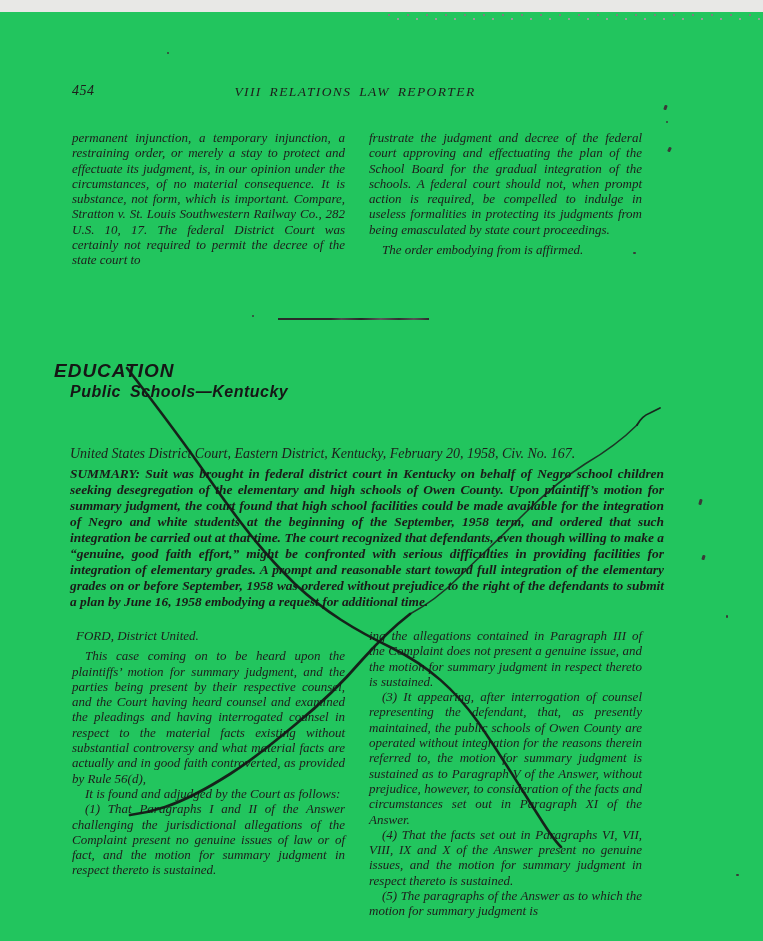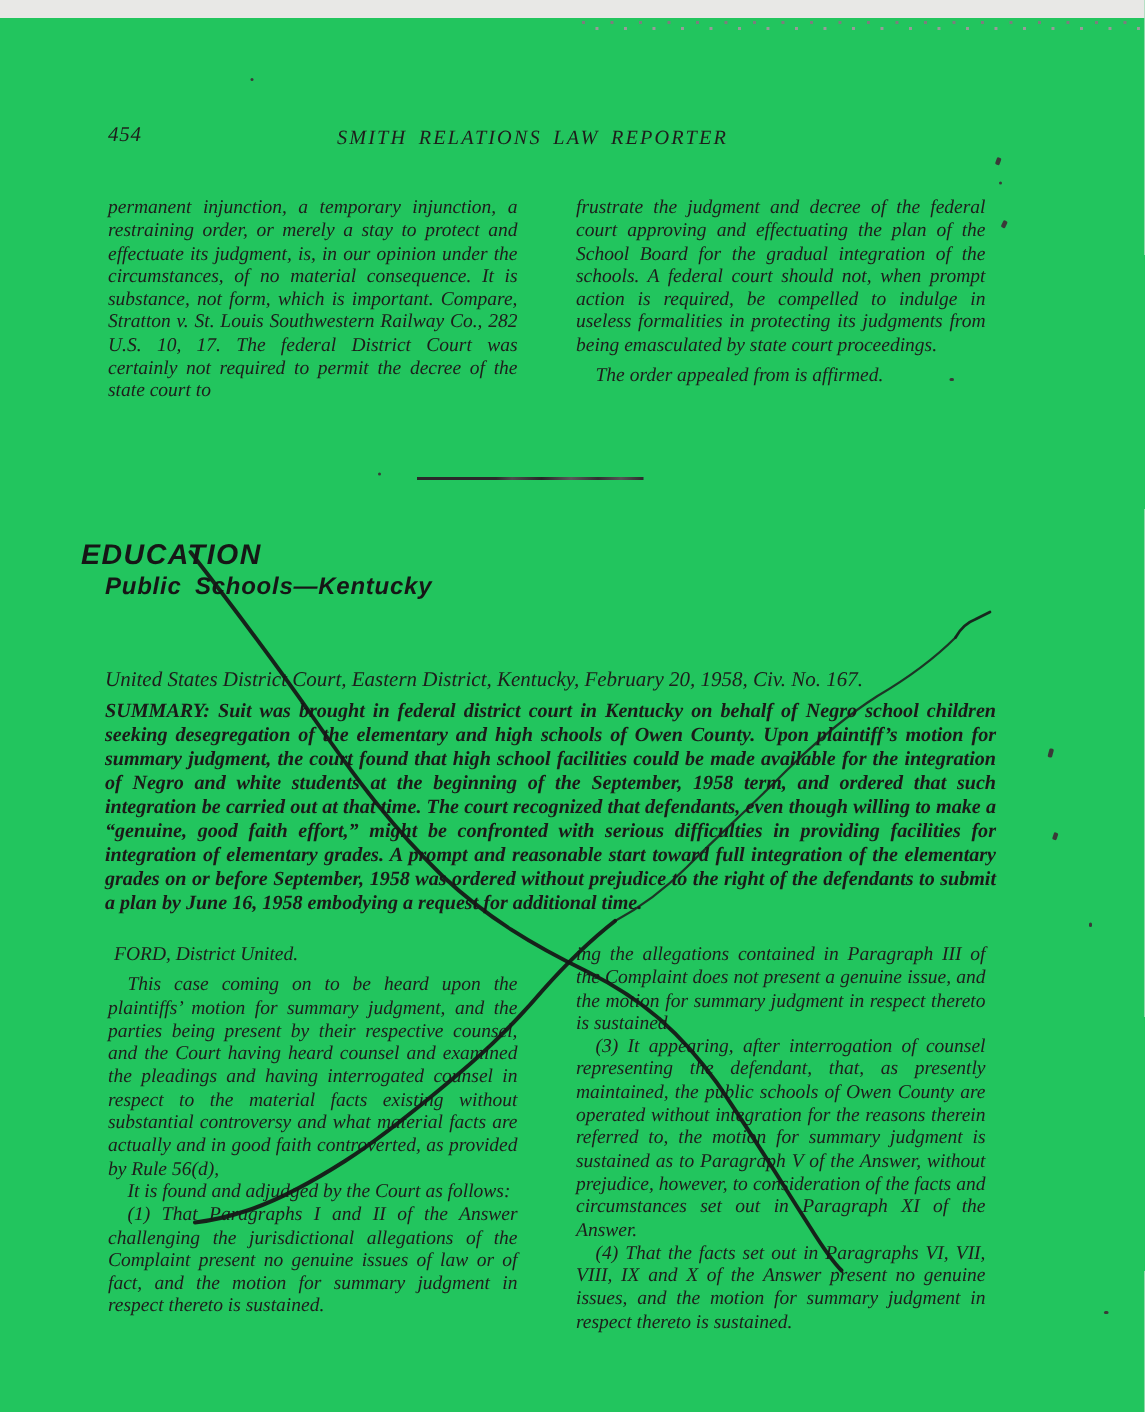--- a/index.html
+++ b/index.html
@@ -28,21 +28,21 @@
   .speck { position:absolute; background:#3a3a38; border-radius:1px; }
 
   
   .page-number { position:absolute; top:71px; left:72px; font-size:14px; letter-spacing:0.5px; }
   .running-title {
     position:absolute; top:72px; left:72px; width:566px; text-align:center;
     font-size:13.5px; letter-spacing:1.4px; word-spacing:3px;
   }
 
   
-  .two-col { position:absolute; left:72px; display:flex; gap:39px; }
+  .two-col { position:absolute; left:72px; display:flex; gap:24px; }
   .col { width:273px; }
   .col p {
     margin:0; font-size:13px; line-height:15.3px; text-align:justify;
   }
   .indent { text-indent:13px; }
   .gap-top { margin-top:5px !important; }
 
   
   .section-heading {
     position:absolute; top:348px; left:54px;
@@ -83,29 +83,29 @@
 <body>
 
 <div class="page">
 
   <div class="perf-dots"></div>
   <div class="bottom-band-left"></div>
   <div class="bottom-band-mid"></div>
   <div class="bottom-band-right"></div>
 
   <div class="page-number">454</div>
-  <div class="running-title">SMITH RELATIONS LAW REPORTER</div>
+  <div class="running-title">VIII RELATIONS LAW REPORTER</div>
 
   <div class="two-col" style="top:118px;">
     <div class="col">
       <p>permanent injunction, a temporary injunction, a restraining order, or merely a stay to protect and effectuate its judgment, is, in our opinion under the circumstances, of no material consequence.  It is substance, not form, which is important.  Compare, Stratton v. St. Louis Southwestern Railway Co., 282 U.S. 10, 17.  The federal District Court was certainly not required to permit the decree of the state court to</p>
     </div>
     <div class="col">
       <p>frustrate the judgment and decree of the federal court approving and effectuating the plan of the School Board for the gradual integration of the schools.  A federal court should not, when prompt action is required, be compelled to indulge in useless formalities in protecting its judgments from being emasculated by state court proceedings.</p>
-      <p class="indent gap-top">The order appealed from is affirmed.</p>
+      <p class="indent gap-top">The order embodying from is affirmed.</p>
     </div>
   </div>
 
   <div class="divider"></div>
 
   <div class="section-heading">EDUCATION</div>
   <div class="topic-heading">Public Schools—Kentucky</div>
   <div class="court-line">United States District Court, Eastern District, Kentucky, February 20, 1958, Civ. No. 167.</div>
   <div class="summary">SUMMARY:  Suit was brought in federal district court in Kentucky on behalf of Negro school children seeking desegregation of the elementary and high schools of Owen County.  Upon plaintiff’s motion for summary judgment, the court found that high school facilities could be made available for the integration of Negro and white students at the beginning of the September, 1958 term, and ordered that such integration be carried out at that time.  The court recognized that defendants, even though willing to make a “genuine, good faith effort,” might be confronted with serious difficulties in providing facilities for integration of elementary grades.  A prompt and reasonable start toward full integration of the elementary grades on or before September, 1958 was ordered without prejudice to the right of the defendants to submit a plan by June 16, 1958 embodying a request for additional time.</div>
 
@@ -113,20 +113,21 @@
     <div class="col">
       <p class="judge-line">FORD, District United.</p>
       <p class="indent gap-top">This case coming on to be heard upon the plaintiffs’ motion for summary judgment, and the parties being present by their respective counsel, and the Court having heard counsel and examined the pleadings and having interrogated counsel in respect to the material facts existing without substantial controversy and what material facts are actually and in good faith controverted, as provided by Rule 56(d),</p>
       <p class="indent">It is found and adjudged by the Court as follows:</p>
       <p class="indent">(1) That Paragraphs I and II of the Answer challenging the jurisdictional allegations of the Complaint present no genuine issues of law or of fact, and the motion for summary judgment in respect thereto is sustained.</p>
     </div>
     <div class="col">
       <p>ing the allegations contained in Paragraph III of the Complaint does not present a genuine issue, and the motion for summary judgment in respect thereto is sustained.</p>
       <p class="indent">(3) It appearing, after interrogation of counsel representing the defendant, that, as presently maintained, the public schools of Owen County are operated without integration for the reasons therein referred to, the motion for summary judgment is sustained as to Paragraph V of the Answer, without prejudice, however, to consideration of the facts and circumstances set out in Paragraph XI of the Answer.</p>
       <p class="indent">(4) That the facts set out in Paragraphs VI, VII, VIII, IX and X of the Answer present no genuine issues, and the motion for summary judgment in respect thereto is sustained.</p>
+      <p class="indent">(5) The paragraphs of the Answer as to which the motion for summary judgment is</p>
     </div>
   </div>
 
   <svg class="pen-overlay" width="763" height="941" viewBox="0 0 763 941">
 
     <path d="M 127,356
          C 158,396 185,432 210,468
          C 238,508 262,540 295,572
          C 325,600 355,618 392,636
          C 430,655 455,678 478,710

